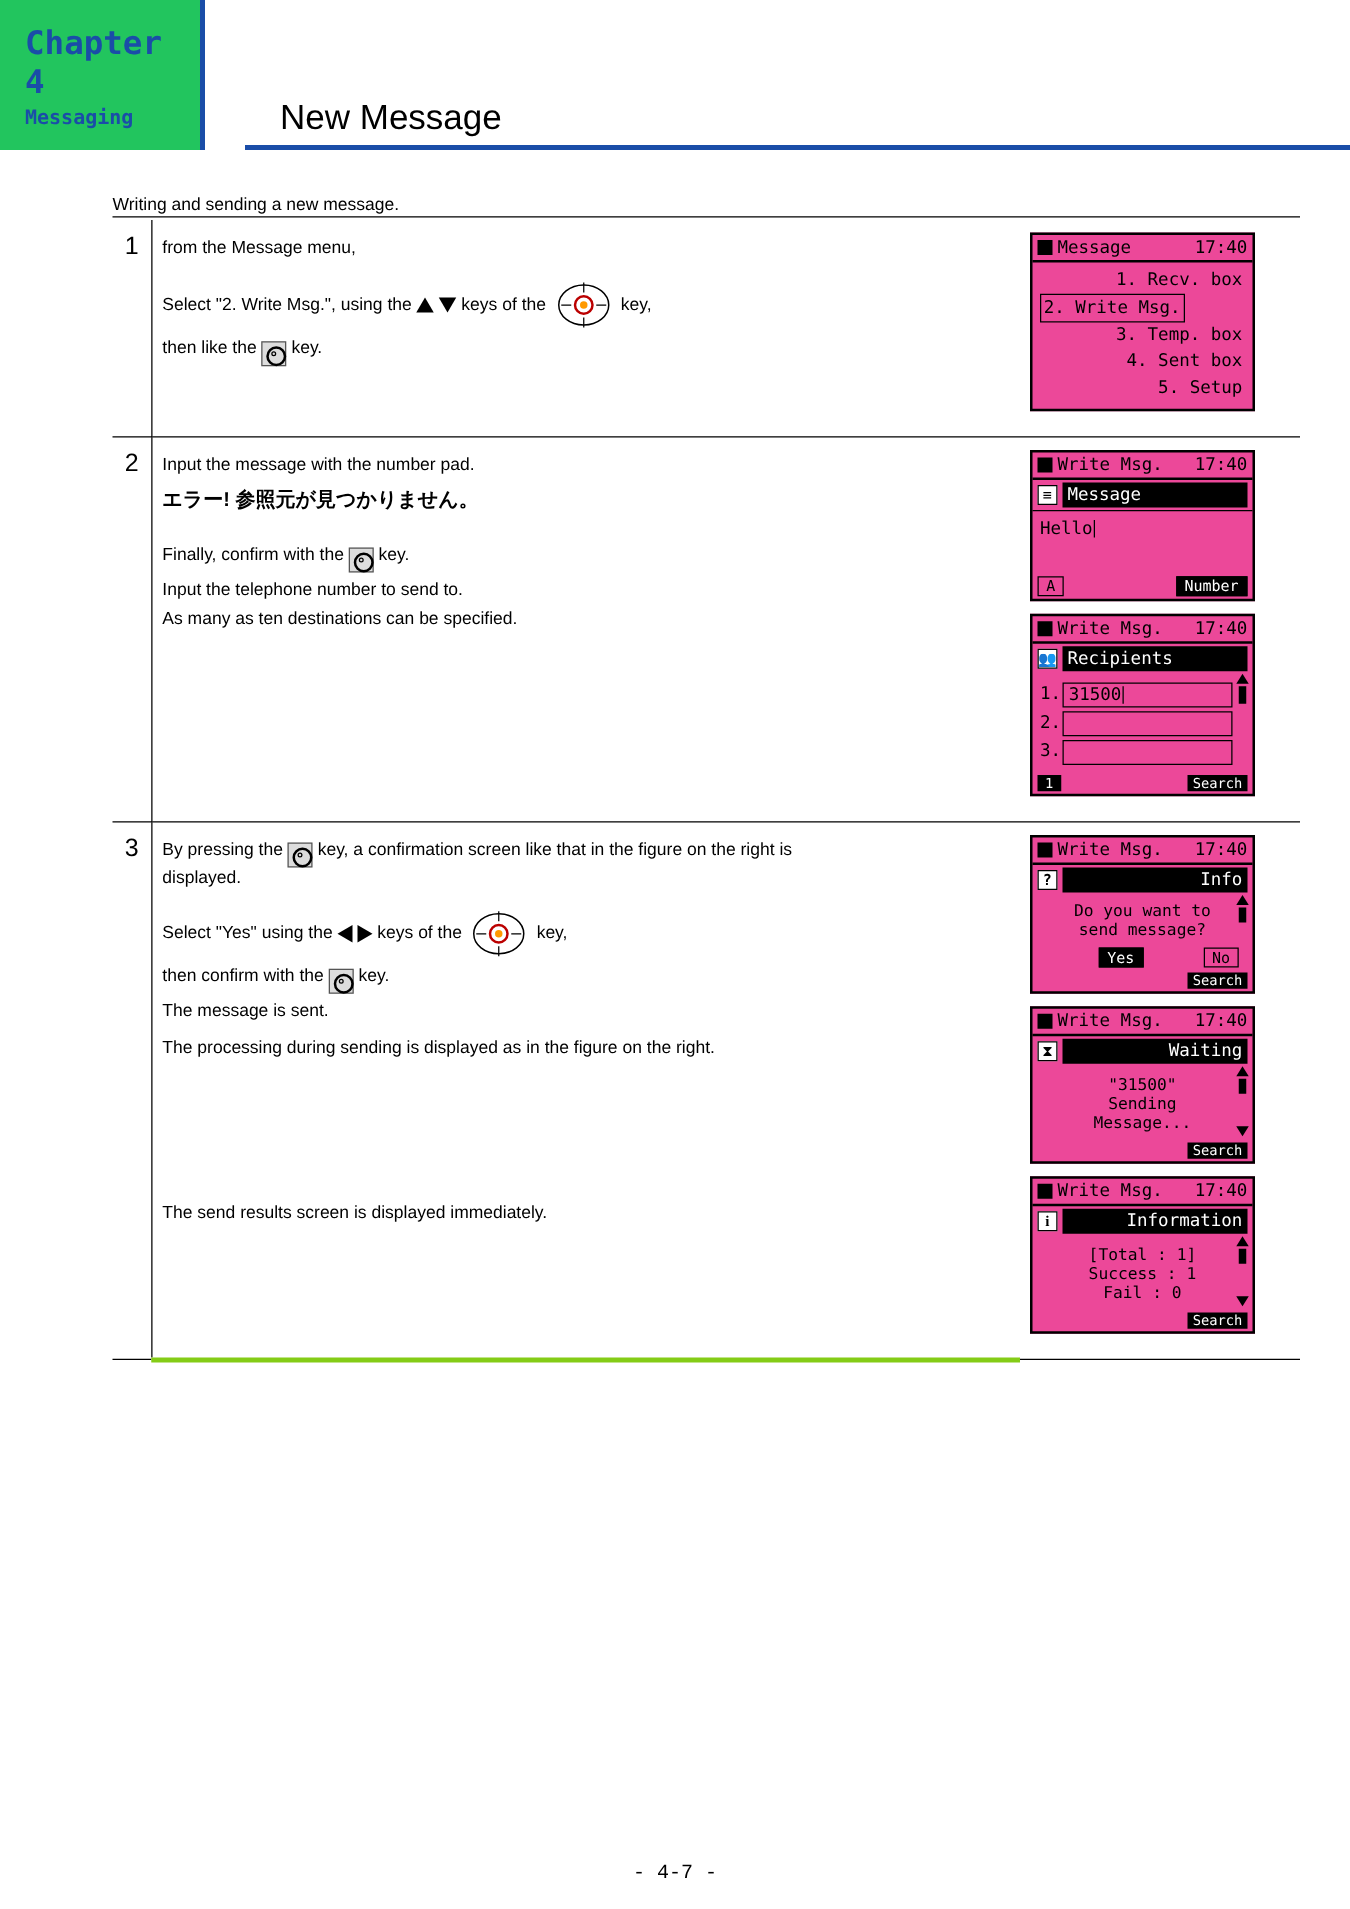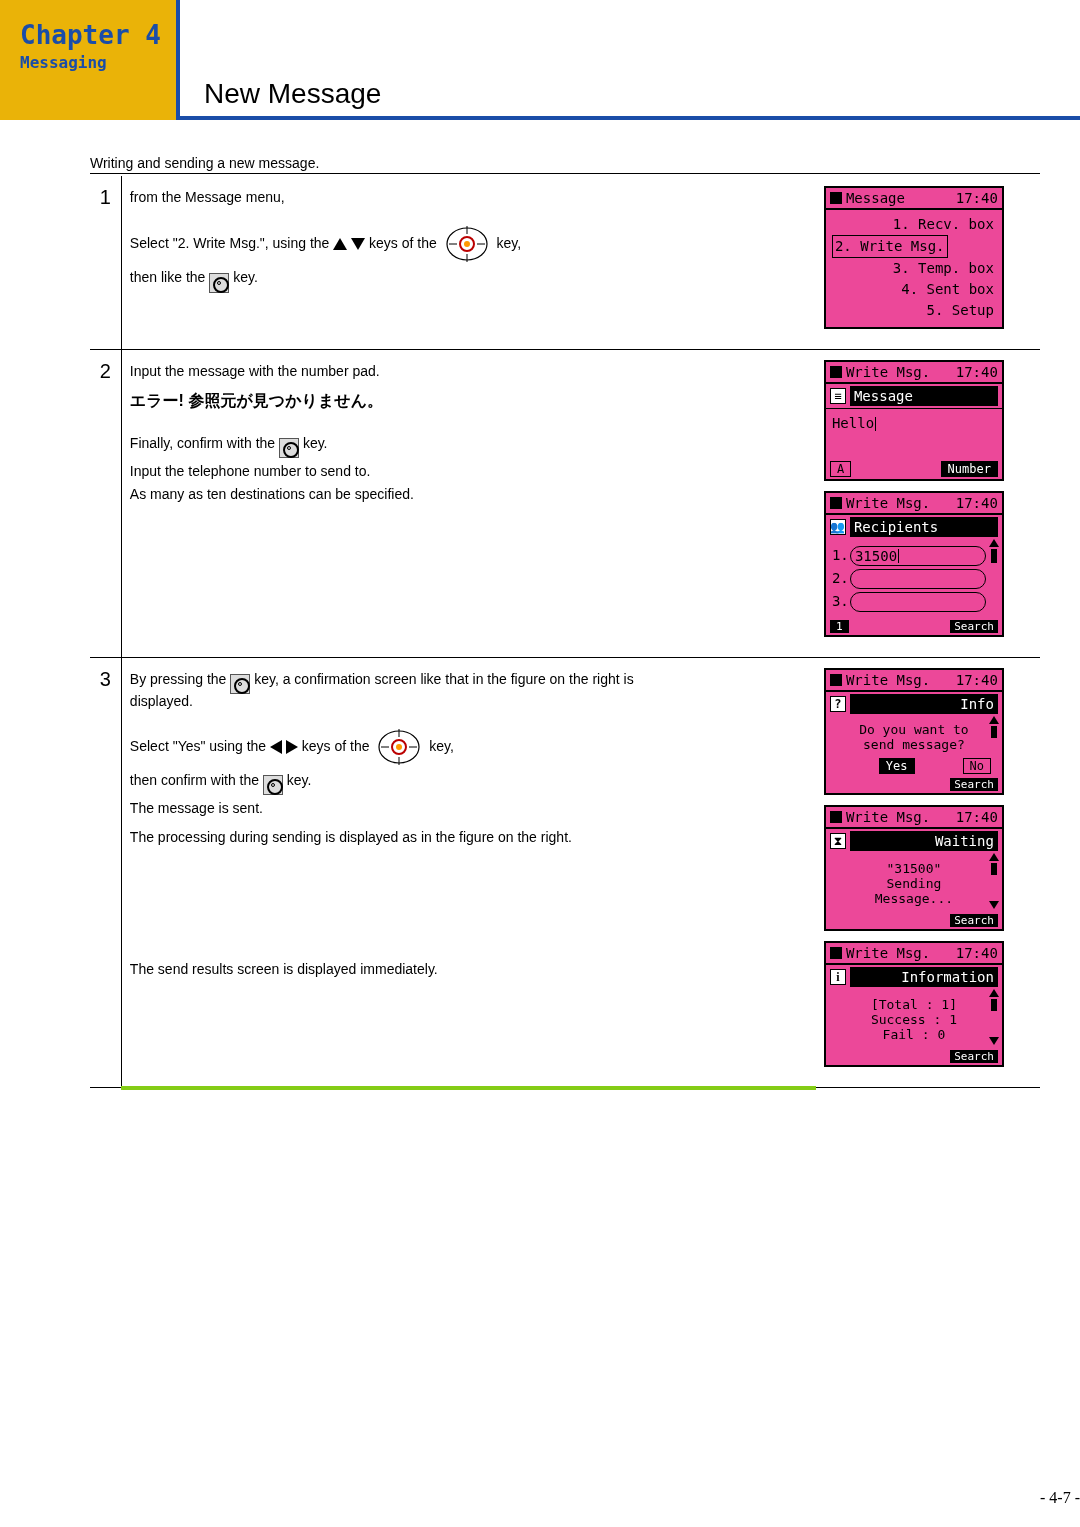--- a/index.html
+++ b/index.html
@@ -8,43 +8,43 @@
     background: #fff;
     width: 1080px;
     position: relative;
     font-size: 14px;
     color: #000;
   }
   .sidebar {
     position: absolute;
     left: 0;
     top: 0;
-    width: 180px;
+    width: 164px;
     height: 120px;
-    background: #eab308;
+    background: #22c55e;
     border-right: 4px solid #1a4da8;
     padding: 20px 12px 0 20px;
   }
   .chapter-title {
     font-family: "MS Gothic", monospace;
     color: #1a4da8;
     font-weight: bold;
     font-size: 26px;
     line-height: 1.2;
   }
   .chapter-sub {
     font-family: "MS Gothic", monospace;
     color: #1a4da8;
     font-weight: bold;
     font-size: 16px;
     margin-top: 2px;
   }
   .header-bar {
     position: absolute;
-    left: 176px;
+    left: 196px;
     top: 72px;
     right: 0;
     height: 48px;
     border-bottom: 4px solid #1a4da8;
     display: flex;
     align-items: flex-end;
     padding-left: 28px;
     padding-bottom: 6px;
   }
   .page-title {
@@ -227,21 +227,21 @@
     display: flex;
     align-items: center;
   }
   .phone .row {
     display: flex;
     align-items: center;
     gap: 4px;
     margin: 2px 0;
   }
   .phone .row .idx { width: 14px; }
-  .phone .row .inputline { flex: 1; margin: 0; border-radius: 10px; }
+  .phone .row .inputline { flex: 1; margin: 0; }
   .phone .confirm-msg {
     text-align: center;
     font-size: 13px;
     padding: 6px 4px;
   }
   .phone .btn-row {
     display: flex;
     justify-content: center;
     gap: 6px;
     padding-bottom: 4px;
@@ -274,23 +274,23 @@
     background: #000;
     color: #fff;
     font-size: 11px;
     padding: 0 6px;
   }
   .footer {
     position: absolute;
     bottom: 20px;
     left: 0;
     right: 0;
-    text-align: right;
+    text-align: center;
     font-size: 16px;
-    font-family: Liberation Serif, serif;
+    font-family: Liberation Mono, monospace;
   }
   .page-wrap {
     min-height: 1527px;
     position: relative;
   }
   .cursor {
     display: inline-block;
     width: 1px;
     height: 14px;
     background: #000;

